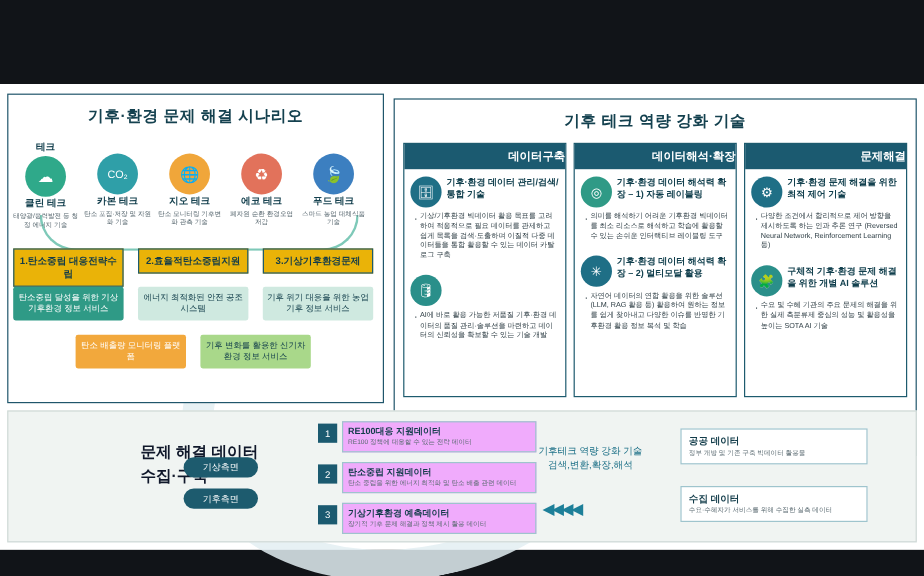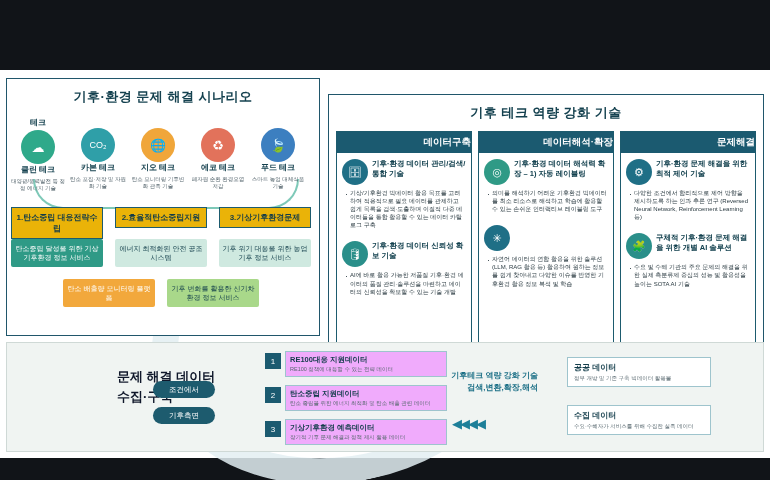--- a/index.html
+++ b/index.html
@@ -8,21 +8,21 @@
   #topbar{top:0;height:70px;}
   #botbar{bottom:0;height:22px;}
   #stage{position:absolute;left:0;top:70px;width:770px;height:388px;background:#ffffff;}
 
   
   .swoosh{position:absolute;left:150px;top:120px;width:330px;height:240px;border:26px solid #e3eff3;border-radius:50%;border-right-color:transparent;border-top-color:transparent;transform:rotate(-12deg);opacity:.85;}
 
   
   .panel{position:absolute;background:#ffffff;border:1px solid #20566b;box-sizing:border-box;}
   #leftPanel{left:6px;top:8px;width:314px;height:258px;}
-  #rightPanel{left:328px;top:24px;width:436px;height:298px;}
+  #rightPanel{left:328px;top:12px;width:436px;height:298px;}
   .panelTitle{text-align:center;font-weight:bold;color:#14414f;font-size:13px;padding-top:9px;letter-spacing:.5px;}
 
   
   .chipRow{position:absolute;top:38px;left:0;width:314px;height:74px;}
   .chip{position:absolute;width:58px;text-align:center;font-size:7px;color:#1d3e4a;}
   .chipTag{font-size:8px;font-weight:bold;color:#15414f;margin-bottom:2px;}
   .circle{width:34px;height:34px;border-radius:50%;margin:0 auto;display:flex;align-items:center;justify-content:center;font-size:13px;color:#fff;}
   .chipDesc{font-size:5.5px;line-height:1.25;color:#54646c;margin-top:3px;}
   .loopline{position:absolute;left:26px;top:62px;width:262px;height:28px;border:2px solid #7ec9b8;border-top:none;border-radius:0 0 60px 60px;}
 
@@ -42,23 +42,23 @@
 
   
   #bottom{position:absolute;left:6px;top:272px;width:758px;height:110px;background:#f0f4f2;border:1px solid #cfd9d6;box-sizing:border-box;}
   .bTitle{position:absolute;left:110px;top:24px;font-size:13px;font-weight:bold;color:#0f172a;line-height:1.5;text-align:left;width:130px;}
   .pill{position:absolute;left:146px;width:62px;height:17px;border-radius:9px;background:#1d5b6e;color:#fff;font-size:7.5px;display:flex;align-items:center;justify-content:center;}
   .dataRow{position:absolute;left:258px;width:182px;display:flex;gap:4px;align-items:flex-start;}
   .num{width:16px;height:16px;background:#1b5a70;color:#fff;font-size:8px;display:flex;align-items:center;justify-content:center;flex:none;margin-top:2px;}
   .dBox{flex:1;border:1px solid #9ec4cd;background:#f0abfc;padding:3px 4px;box-sizing:border-box;}
   .dTitle{font-size:7.5px;font-weight:bold;color:#123c4a;}
   .dDesc{font-size:5.5px;color:#5a6a71;line-height:1.25;margin-top:1px;}
-  .midLabel{position:absolute;left:446px;top:300px;width:92px;text-align:right;font-size:8px;font-weight:bold;color:#1b6f86;line-height:1.5;}
+  .midLabel{position:absolute;left:446px;top:300px;width:92px;text-align:center;font-size:8px;font-weight:normal;color:#1b6f86;line-height:1.5;}
   .arrows{position:absolute;left:452px;top:346px;color:#1d7f99;font-size:13px;letter-spacing:-2px;}
-  .rBox{position:absolute;left:560px;width:144px;border:1px solid #9ec4cd;background:#fff;padding:4px 6px;box-sizing:border-box;}
+  .rBox{position:absolute;left:560px;width:156px;border:1px solid #9ec4cd;background:#fff;padding:4px 6px;box-sizing:border-box;}
   .rTitle{font-size:8px;font-weight:bold;color:#123c4a;}
   .rDesc{font-size:5.5px;color:#5a6a71;line-height:1.3;margin-top:2px;}
 </style>
 </head>
 <body>
 
 <div class="bar" id="topbar"></div>
 <div class="bar" id="botbar"></div>
 
 <div id="stage">
@@ -119,38 +119,38 @@
       <div class="cardHead">데이터구축</div>
       <div class="sub">
         <div class="ico" style="background:#1f6f86">🗄</div>
         <div class="subTitle">기후·환경 데이터 관리/검색/통합 기술</div>
       </div>
       <ul class="bullets">
         <li>기상/기후환경 빅데이터 활용 목표를 고려하여 적응적으로 필요 데이터를 관제하고 쉽게 목록을 검색·도출하며 이질적 다중 데이터들을 통합 활용할 수 있는 데이터 카탈로그 구축</li>
       </ul>
       <div class="sub">
         <div class="ico" style="background:#2a8f8a">🛢</div>
-        <div class="subTitle">기후·환경 데이터 신뢰성 확보 기술</div>
       </div>
       <ul class="bullets">
         <li>AI에 바로 활용 가능한 저품질 기후·환경 데이터의 품질 관리·솔루션을 마련하고 데이터의 신뢰성을 확보할 수 있는 기술 개발</li>
       </ul>
     </div>
 
     <div class="card" style="left:149px">
       <div class="cardHead">데이터해석·확장</div>
       <div class="sub">
         <div class="ico" style="background:#2f9a86">◎</div>
         <div class="subTitle">기후·환경 데이터 해석력 확장 – 1) 자동 레이블링</div>
       </div>
       <ul class="bullets">
         <li>의미를 해석하기 어려운 기후환경 빅데이터를 최소 리소스로 해석하고 학습에 활용할 수 있는 손쉬운 인터랙티브 레이블링 도구</li>
       </ul>
       <div class="sub">
         <div class="ico" style="background:#1f6f86">✳</div>
+        <div class="subTitle">기후·환경 데이터 해석력 확장 – 2) 멀티모달 활용</div>
       </div>
       <ul class="bullets">
         <li>자연어 데이터의 연합 활용을 위한 솔루션 (LLM, RAG 활용 등) 활용하여 원하는 정보를 쉽게 찾아내고 다양한 이슈를 반영한 기후환경 활용 정보 복석 및 학습</li>
       </ul>
     </div>
 
     <div class="card" style="left:291px">
       <div class="cardHead">문제해결</div>
       <div class="sub">
         <div class="ico" style="background:#1f6f86">⚙</div>
@@ -166,21 +166,21 @@
       <ul class="bullets">
         <li>수요 및 수혜 기관의 주요 문제의 해결을 위한 실제 측분류제 중심의 성능 및 활용성을 높이는 SOTA AI 기술</li>
       </ul>
     </div>
   </div>
 
   <div id="bottom">
     <div class="bTitle" style="white-space:pre-line">문제 해결 데이터
 수집·구축</div>
 
-    <div class="pill" style="top:38px">조건에서</div>
+    <div class="pill" style="top:38px">기상측면</div>
     <div class="pill" style="top:64px">기후측면</div>
 
     <div class="dataRow" style="top:8px">
       <div class="num">1</div>
       <div class="dBox">
         <div class="dTitle">RE100대응 지원데이터</div>
         <div class="dDesc">RE100 정책에 대응할 수 있는 전략 데이터</div>
       </div>
     </div>
     <div class="dataRow" style="top:42px">

